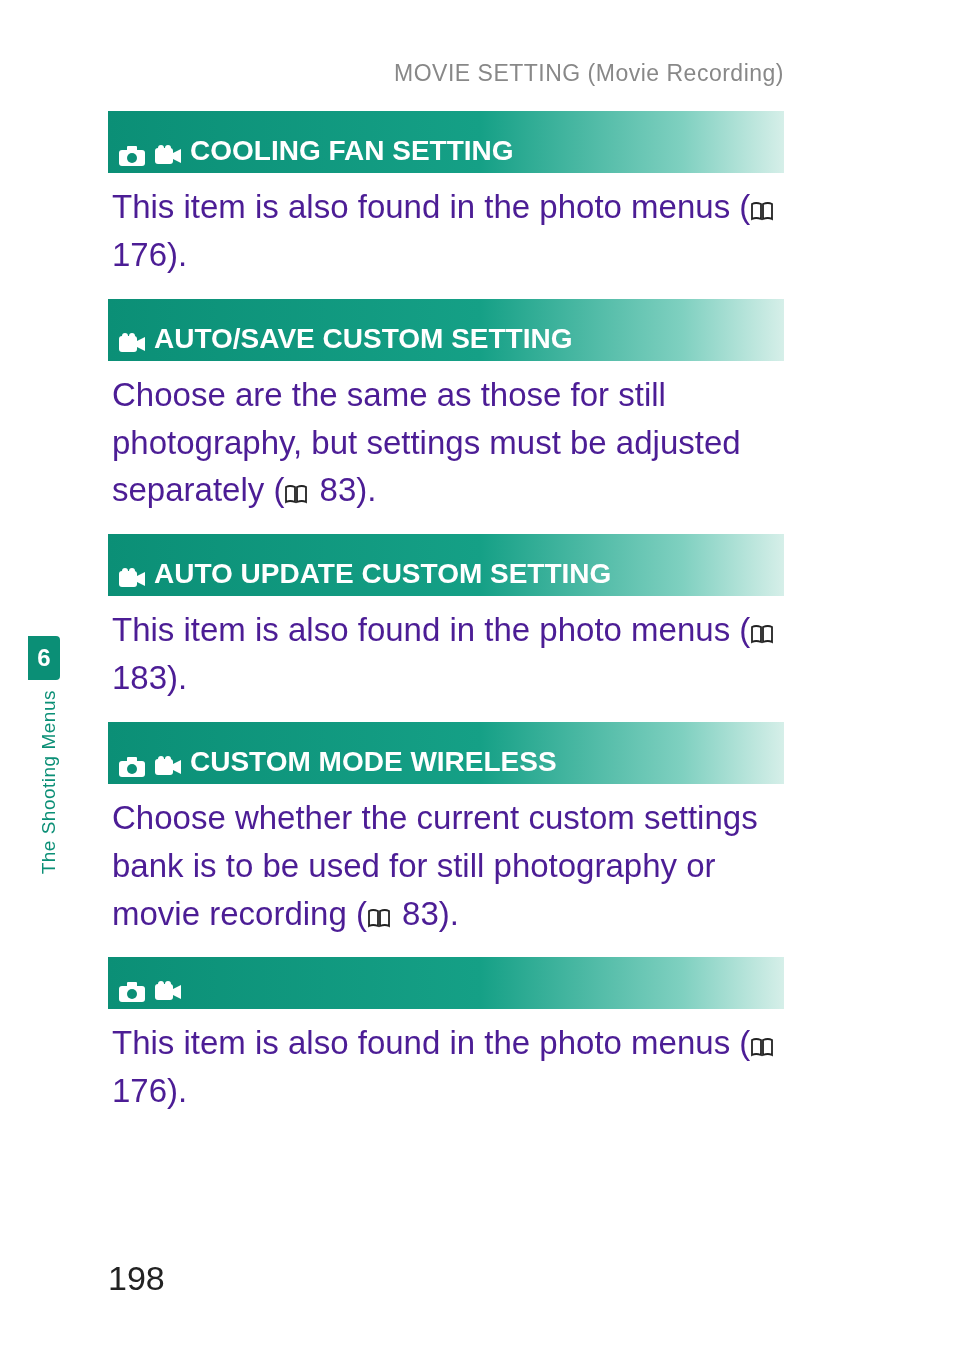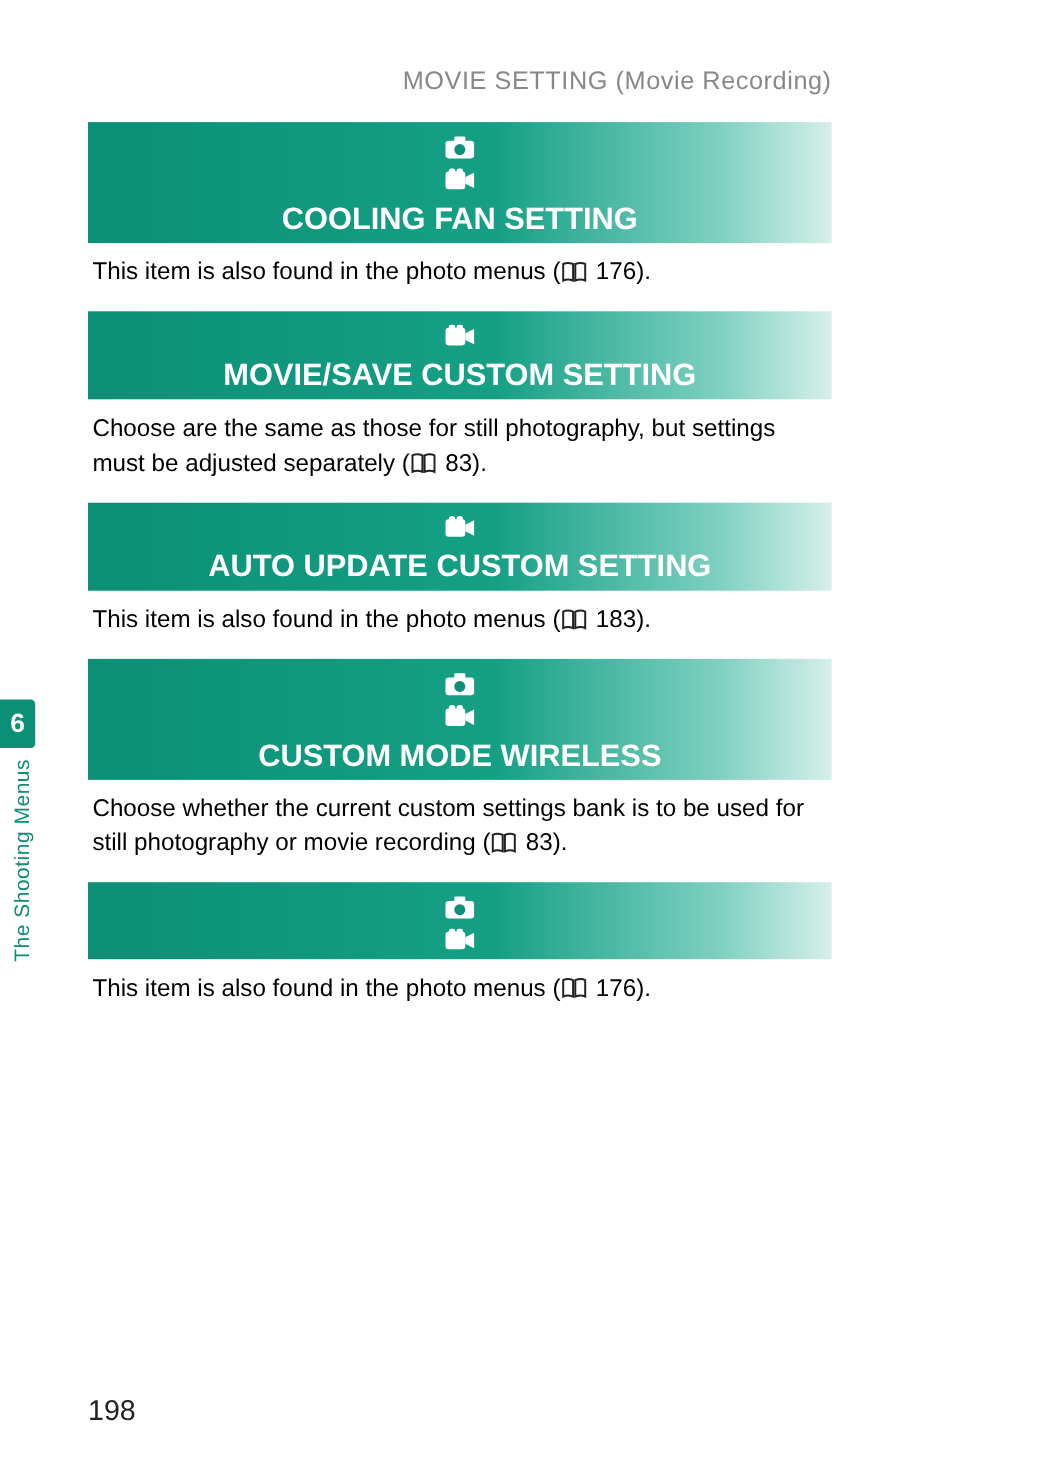--- a/index.html
+++ b/index.html
@@ -1,35 +1,34 @@
 <!DOCTYPE html>
 <html><head>
 <meta charset="utf-8">
 <style>
   * { box-sizing: border-box; margin: 0; padding: 0; }
   html, body { width: 954px; height: 1346px; font-family: "Segoe UI", Arial, sans-serif; background: #fff; color: #222; }
-  .page { width: 836px; height: 1346px; position: relative; padding: 60px 80px 60px 80px; }
+  .page { width: 836px; height: 1346px; position: relative; padding: 60px 80px 60px 80px; margin-left: 28px; }
   .breadcrumb { text-align: right; font-size: 23px; color: #888; letter-spacing: 0.5px; margin-bottom: 24px; }
   .section-head {
     background: linear-gradient(to right, #0b8f76 0%, #15a086 55%, #7fd0c0 85%, #d6efe9 100%);
     color: #fff;
     font-weight: 700;
     font-size: 28px;
-    padding: 12px 10px 6px 10px;
+    padding: 24px 10px 6px 10px;
     display: flex;
-    align-items: center;
+    align-items: flex-end;
     gap: 8px;
     margin-top: 18px;
-    flex-direction: column;
   }
   .section-head .ic { display: inline-flex; align-items: center; }
   .section-body {
-    font-size: 22px;
+    font-size: 33px;
     line-height: 1.45;
-    color: #000000;
+    color: #4c1d95;
     padding: 10px 4px 2px 4px;
   }
   .book-icon { display:inline-block; vertical-align: -3px; margin-right: 2px; }
   .side-tab {
     position: absolute;
     left: 0;
     top: 636px;
     width: 32px;
     height: 44px;
     background: #0b8f76;
@@ -49,21 +48,21 @@
     writing-mode: vertical-rl;
     transform: rotate(180deg);
     font-size: 19px;
     color: #0b8f76;
     letter-spacing: 0.5px;
   }
   .page-num {
     position: absolute;
     left: 80px;
     bottom: 48px;
-    font-size: 26px;
+    font-size: 34px;
     color: #222;
   }
   svg { display:block; }
 </style>
 </head>
 <body>
 
 <div class="page">
 
   <div class="breadcrumb">MOVIE SETTING (Movie Recording)</div>
@@ -94,21 +93,21 @@
 
   <div class="section-head">
     <span class="ic">
       <svg width="28" height="22" viewBox="0 0 28 22">
           <rect x="1" y="3" width="18" height="16" rx="3" fill="#fff"></rect>
           <polygon points="19,8 27,4 27,18 19,14" fill="#fff"></polygon>
           <circle cx="7" cy="3" r="3" fill="#fff"></circle>
           <circle cx="14" cy="3" r="3" fill="#fff"></circle>
         </svg>
     </span>
-    <span>MOVIE/SAVE CUSTOM SETTING</span>
+    <span>AUTO/SAVE CUSTOM SETTING</span>
   </div>
   <div class="section-body">
     <span>Choose are the same as those for still photography, but settings must be adjusted separately (</span><span class="book-icon"><svg width="24" height="20" viewBox="0 0 24 20">
           <path d="M2 3 Q6 1 11 3 L11 18 Q6 16 2 18 Z M13 3 Q18 1 22 3 L22 18 Q18 16 13 18 Z" fill="none" stroke="#222" stroke-width="1.8"></path>
         </svg></span><span> 83).</span>
   </div>
 
   <div class="section-head">
     <span class="ic">
       <svg width="28" height="22" viewBox="0 0 28 22">

